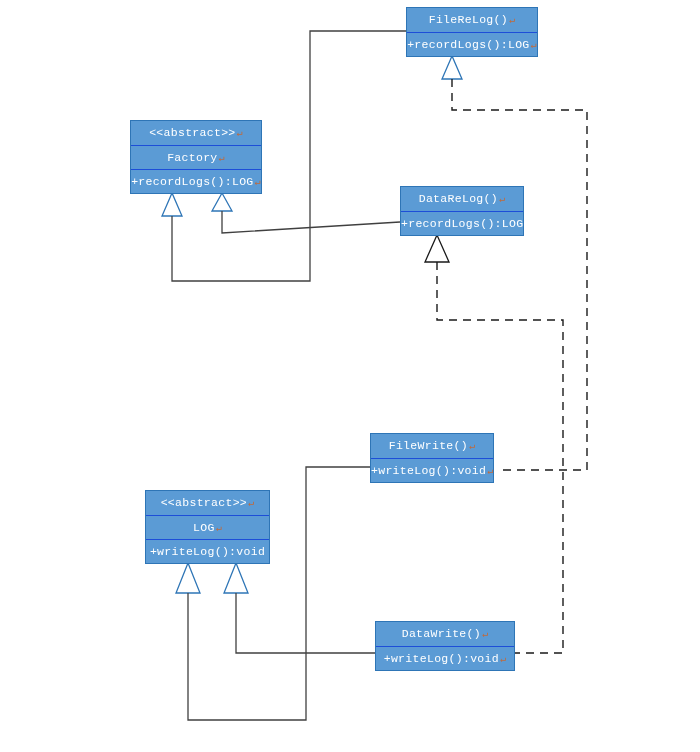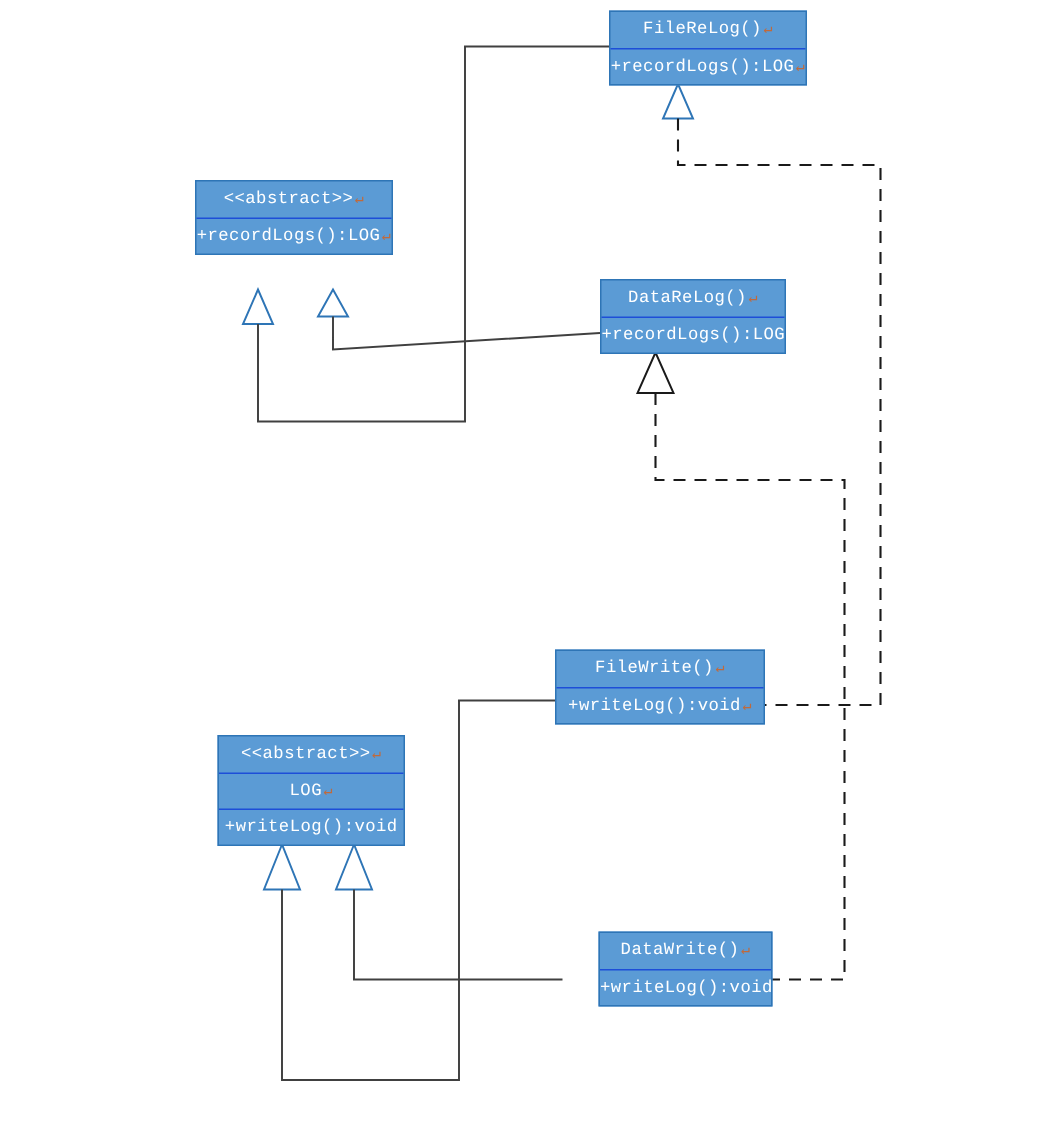--- a/index.html
+++ b/index.html
@@ -92,37 +92,38 @@
     <path d="M 236,593 L 236,653 L 375,653" fill="none" stroke="#404040" stroke-width="1.3"></path>
   </svg>
 
   <div class="uml-class" style="left:406px; top:7px; width:132px;">
     <div class="uml-row"><span>FileReLog()</span><span class="pilcrow">↵</span></div>
     <div class="uml-row"><span>+recordLogs():LOG</span><span class="pilcrow">↵</span></div>
   </div>
 
   <div class="uml-class" style="left:130px; top:120px; width:132px;">
     <div class="uml-row"><span>&lt;&lt;abstract&gt;&gt;</span><span class="pilcrow">↵</span></div>
+    <div class="uml-row"><span>Factory</span><span class="pilcrow">↵</span></div>
     <div class="uml-row"><span>+recordLogs():LOG</span><span class="pilcrow">↵</span></div>
   </div>
 
   <div class="uml-class" style="left:400px; top:186px; width:124px;">
     <div class="uml-row"><span>DataReLog()</span><span class="pilcrow">↵</span></div>
     <div class="uml-row"><span>+recordLogs():LOG</span><span class="pilcrow">↵</span></div>
   </div>
 
-  <div class="uml-class" style="left:370px; top:433px; width:140px;">
+  <div class="uml-class" style="left:370px; top:433px; width:124px;">
     <div class="uml-row"><span>FileWrite()</span><span class="pilcrow">↵</span></div>
     <div class="uml-row"><span>+writeLog():void</span><span class="pilcrow">↵</span></div>
   </div>
 
   <div class="uml-class" style="left:145px; top:490px; width:125px;">
     <div class="uml-row"><span>&lt;&lt;abstract&gt;&gt;</span><span class="pilcrow">↵</span></div>
     <div class="uml-row"><span>LOG</span><span class="pilcrow">↵</span></div>
     <div class="uml-row"><span>+writeLog():void</span></div>
   </div>
 
-  <div class="uml-class" style="left:375px; top:621px; width:116px;margin-left:24px;">
+  <div class="uml-class" style="left:375px; top:621px; width:140px;">
     <div class="uml-row"><span>DataWrite()</span><span class="pilcrow">↵</span></div>
     <div class="uml-row"><span>+writeLog():void</span><span class="pilcrow">↵</span></div>
   </div>
 
 </div>
 
 </body></html>

